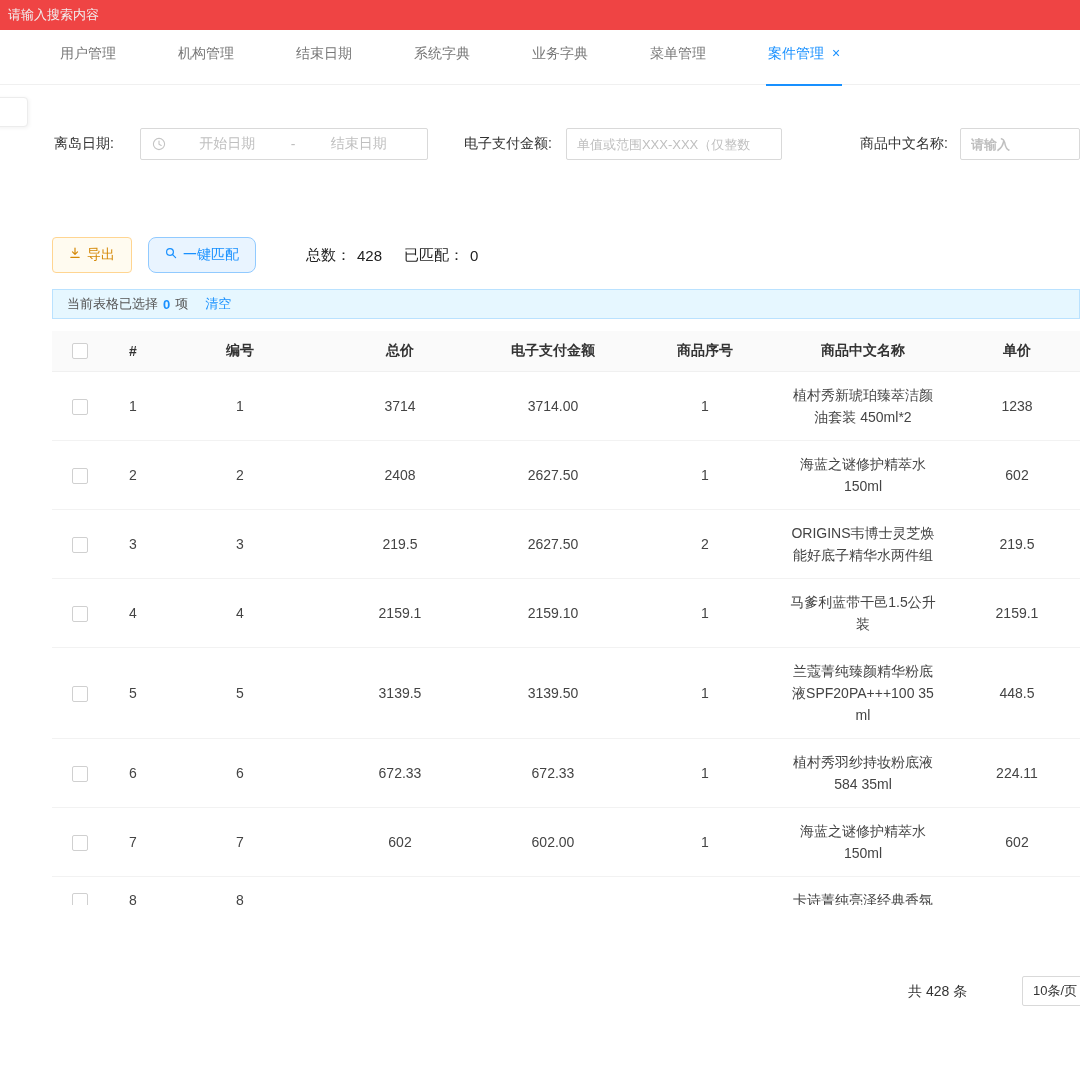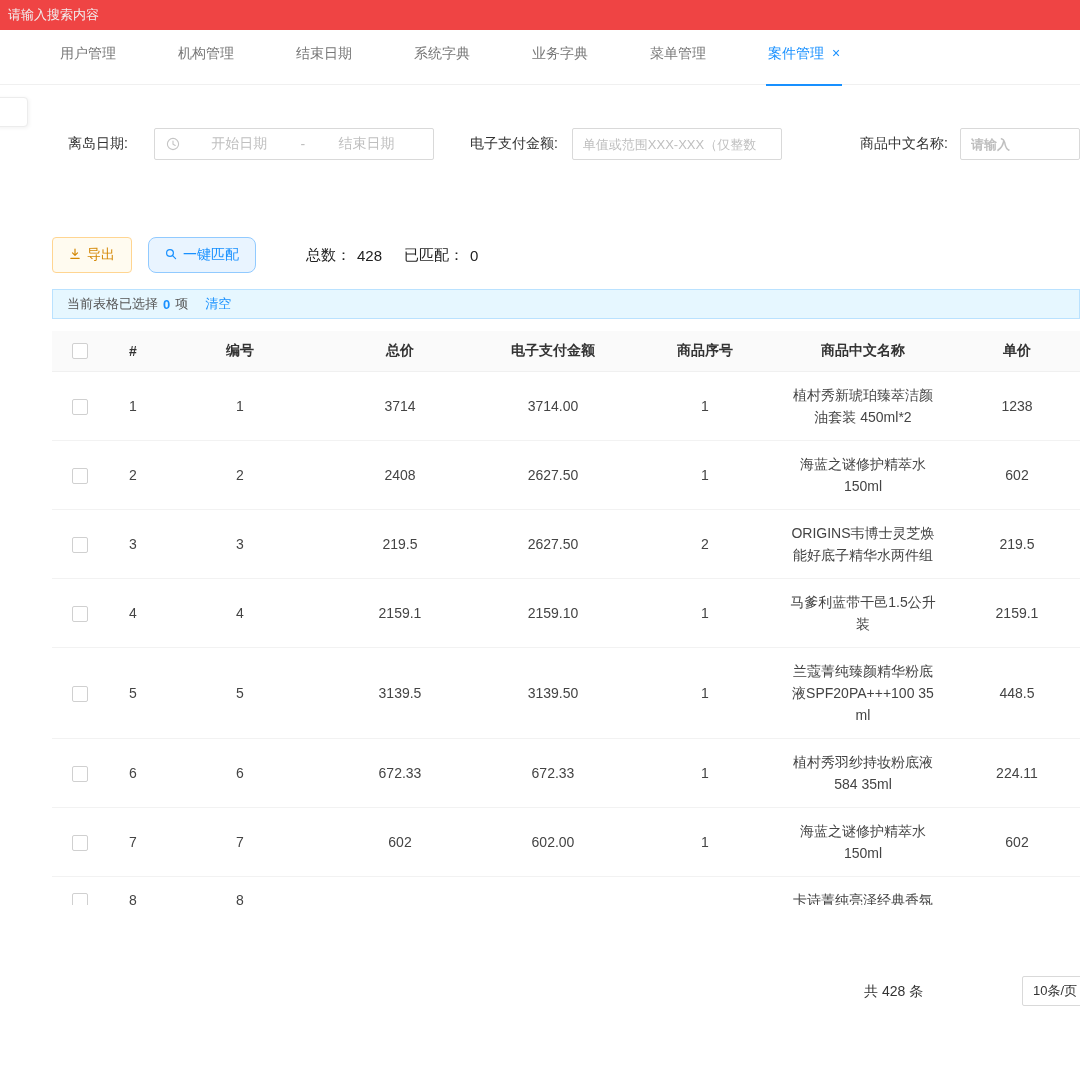--- a/index.html
+++ b/index.html
@@ -11,56 +11,56 @@
   .topbar-search { color: #f0f0f0; font-size: 13px; }
 
   
   .tabbar { margin-top: 15px; height: 40px; display: flex; align-items: center; gap: 58px; padding-left: 58px; border-bottom: 1px solid #f0f0f0; }
   .tab { display: flex; font-size: 14px; color: #777; height: 40px; cursor: pointer; position: relative; padding: 0 2px; }
   .tab.active { color: #1890ff; }
   .tab.active::after { content: ""; position: absolute; left: 0; right: 0; bottom: -1px; height: 2px; background: #1890ff; }
   .tab-close { margin-left: 8px; font-size: 14px; color: #1890ff; }
 
   
-  .filters { margin-top: 43px; height: 32px; display: flex; align-items: center; padding-left: 68px; white-space: nowrap; }
+  .filters { margin-top: 43px; height: 32px; display: flex; align-items: center; padding-left: 54px; white-space: nowrap; }
   .filter-label { font-size: 14px; color: #333; }
   .range-picker { width: 296px; height: 32px; border: 1px solid #d9d9d9; border-radius: 2px; display: flex; align-items: center; padding: 0 11px; margin-left: 26px; color: #bfbfbf; font-size: 14px; background: #fff; }
   .range-picker .ph { flex: 1; text-align: center; }
   .range-sep { padding: 0 6px; color: #bfbfbf; }
   .icon-clock { color: #c4c4c4; display: inline-flex; margin-right: 4px; }
   .text-input { height: 32px; border: 1px solid #d9d9d9; border-radius: 2px; padding: 0 10px; font-size: 13px; color: #a16207; font-family: inherit; }
   .text-input::placeholder { color: #bfbfbf; }
   .amount-label { margin-left: 36px; }
   .amount-input { width: 222px; margin-left: 14px; }
   .name-label { margin-left: 78px; }
   .name-input { width: 120px; margin-left: 12px; font-weight: bold; }
 
   
   .toolbar { margin-top: 77px; display: flex; align-items: center; padding-left: 52px; }
-  .btn { height: 36px; display: inline-flex; align-items: center; gap: 6px; padding: 0 16px; font-size: 14px; border-radius: 4px; cursor: pointer; border: 1px solid transparent; background: #fff; }
+  .btn { height: 36px; display: inline-flex; align-items: center; gap: 6px; padding: 0 16px; font-size: 14px; border-radius: 4px; cursor: pointer; border: 1px solid transparent; background: #fff; font-family: Liberation Mono, monospace; }
   .btn-export { color: #d48806; border-color: #ffd591; background: #fffbf0; }
   .btn-match { color: #1890ff; border-color: #91caff; background: #e9f4ff; margin-left: 16px; border-radius: 8px; }
   .counts { margin-left: 50px; font-size: 15px; color: #222; font-weight: 500; display: flex; gap: 6px; align-items: center; }
   .counts .gap { width: 10px; }
 
   
   .selection-bar { margin: 16px 0 8px 52px; height: 30px; width: 1028px; background: #e6f7ff; border: 1px solid #bae2ff; display: flex; align-items: center; padding-left: 14px; font-size: 13px; color: #555; gap: 5px; }
   .selection-bar .sel-count { color: #1890ff; font-weight: bold; }
   .selection-bar .clear { color: #1890ff; margin-left: 12px; cursor: pointer; }
 
   
   .table-wrap { margin-left: 52px; width: 1028px; height: 574px; overflow: hidden; margin-top: 12px; }
   table { width: 1038px; table-layout: fixed; border-collapse: collapse; }
   th { background: #fafafa; font-size: 14px; color: #333; font-weight: bold; height: 40px; border-bottom: 1px solid #f0f0f0; text-align: center; padding: 0 8px; }
   td { font-size: 14px; color: #444; text-align: center; padding: 12px 8px; line-height: 22px; border-bottom: 1px solid #f2f2f2; vertical-align: middle; }
   .checkbox { display: inline-block; width: 16px; height: 16px; border: 1px solid #d0d0d0; border-radius: 2px; background: #fff; cursor: pointer; vertical-align: middle; }
 
   
   .pagination { position: absolute; top: 976px; left: 0; width: 1080px; height: 32px; }
-  .total-text { position: absolute; left: 864px; top: 7px; font-size: 14px; color: #333; }
+  .total-text { position: absolute; left: 908px; top: 7px; font-size: 14px; color: #333; }
   .page-size { position: absolute; left: 1022px; top: 0; width: 100px; height: 30px; border: 1px solid #d9d9d9; border-radius: 2px; font-size: 13px; color: #333; display: flex; align-items: center; padding-left: 10px; background: #fff; cursor: pointer; }
 
   
   .collapse-handle { position: absolute; left: -4px; top: 97px; width: 32px; height: 30px; background: #fff; border: 1px solid #ececec; border-radius: 0 4px 4px 0; box-shadow: 1px 1px 4px rgba(0,0,0,0.06); cursor: pointer; }
 </style>
 </head>
 <body>
 
 <div class="page">
 

